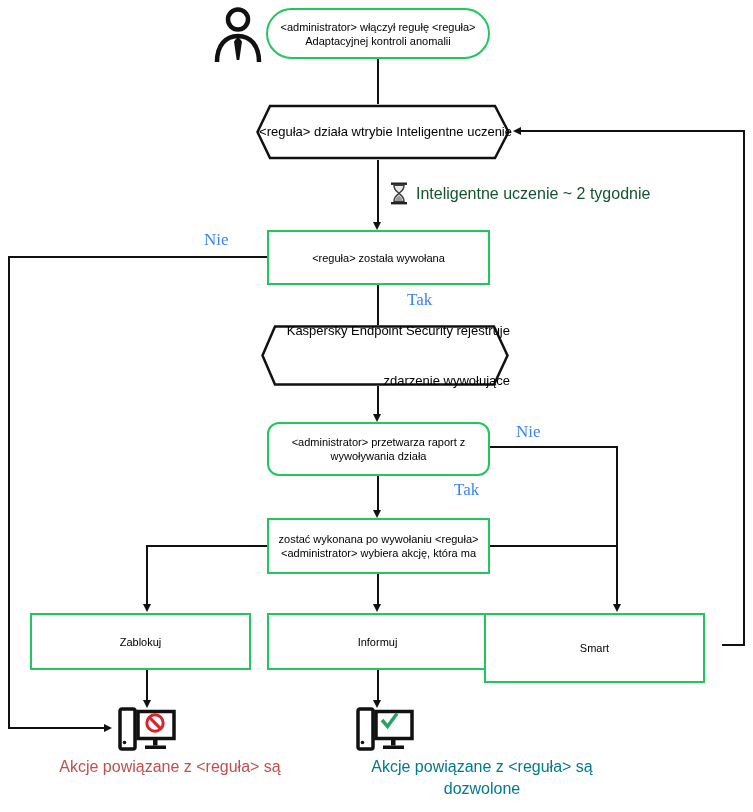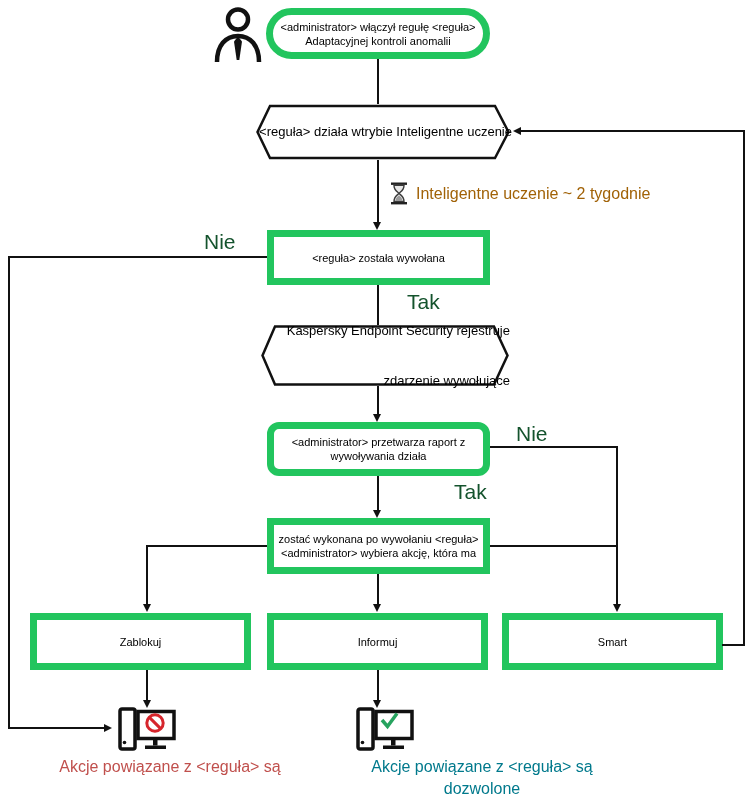--- a/index.html
+++ b/index.html
@@ -1,27 +1,27 @@
 <!DOCTYPE html>
 <html><head>
 <meta charset="utf-8">
 <style>
   html,body{margin:0;padding:0;background:#fff;}
   body{font-family:"Liberation Sans",sans-serif;}
   .canvas{position:relative;width:753px;height:812px;background:#fff;overflow:hidden;}
   .ln{position:absolute;background:#111;}
-  .box{position:absolute;border:7px solid #22c55e;background:#fff;box-sizing:border-box;
+  .box{position:absolute;border:2px solid #22c55e;background:#fff;box-sizing:border-box;
        display:flex;flex-direction:column;align-items:center;justify-content:center;
        text-align:center;font-size:11px;line-height:14px;color:#000;}
   .stadium{border-radius:27px;}
   .hexwrap{position:absolute;}
   .hex-text{position:absolute;display:flex;flex-direction:column;align-items:flex-end;
        justify-content:center;text-align:center;font-size:13px;line-height:14px;color:#000;}
-  .lbl{position:absolute;font-size:21px;color:#14532d;white-space:nowrap;}
-  .timer{position:absolute;display:flex;align-items:center;gap:8px;font-size:16px;color:#a16207;white-space:nowrap;}
+  .lbl{position:absolute;font-size:17px;color:#3b82f6;white-space:nowrap;font-family:Liberation Serif, serif;}
+  .timer{position:absolute;display:flex;align-items:center;gap:8px;font-size:16px;color:#14532d;white-space:nowrap;}
   .ah{position:absolute;width:0;height:0;}
   .ah.down{border-left:4.5px solid transparent;border-right:4.5px solid transparent;border-top:8.5px solid #111;}
   .ah.left{border-top:4.5px solid transparent;border-bottom:4.5px solid transparent;border-right:8.5px solid #111;}
   .ah.right{border-top:4.5px solid transparent;border-bottom:4.5px solid transparent;border-left:8.5px solid #111;}
   .caption{position:absolute;width:300px;text-align:center;font-size:16px;line-height:22px;}
   .caption-blocked{left:20px;top:756px;}
   .caption-allowed{left:332px;top:756px;}
   svg{position:absolute;display:block;}
 </style>
 </head>
@@ -113,21 +113,21 @@
   <div class="ah down" style="left:372.5px;top:604px;"></div>
 
   <div class="ln" style="left:490px;top:545px;width:128px;height:2px;"></div>
 
   <div class="box" style="left:267px;top:613px;width:221px;height:57px;">
     <span>Informuj</span>
   </div>
   <div class="box" style="left:30px;top:613px;width:221px;height:57px;">
     <span>Zablokuj</span>
   </div>
-  <div class="box" style="left:502px;top:613px;width:221px;height:57px;">
+  <div class="box" style="left:484px;top:613px;width:221px;height:70px;">
     <span>Smart</span>
   </div>
 
   <div class="ln" style="left:722px;top:644px;width:23px;height:2px;"></div>
   <div class="ln" style="left:743px;top:130px;width:2px;height:516px;"></div>
   <div class="ln" style="left:521px;top:130px;width:224px;height:2px;"></div>
   <div class="ah left" style="left:513px;top:126.5px;"></div>
 
   <div class="ln" style="left:146px;top:670px;width:2px;height:31px;"></div>
   <div class="ah down" style="left:142.5px;top:700px;"></div>

